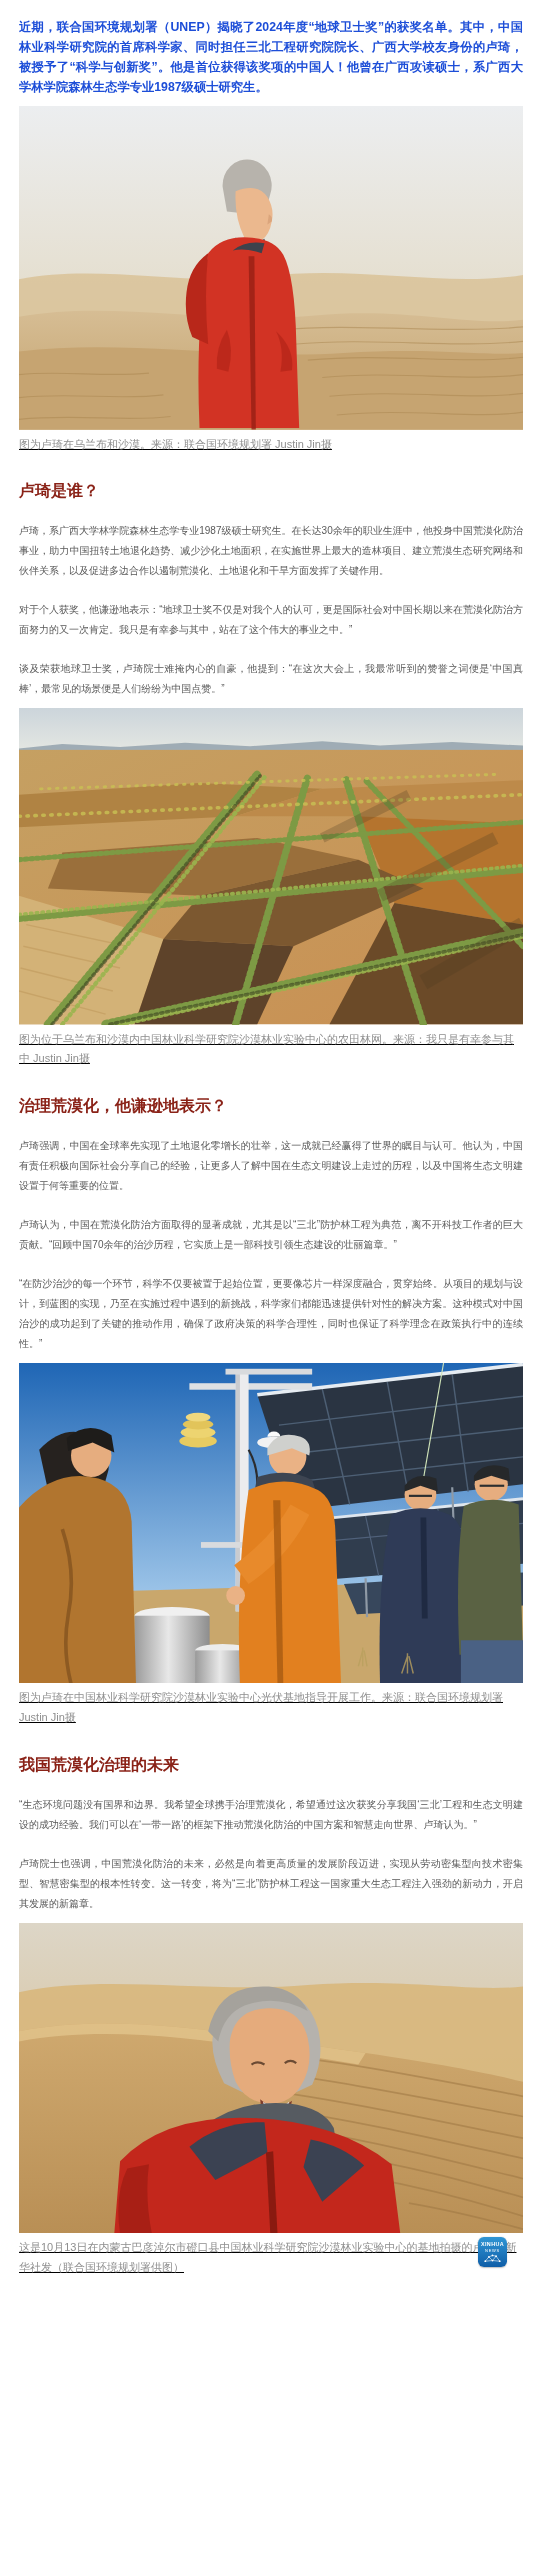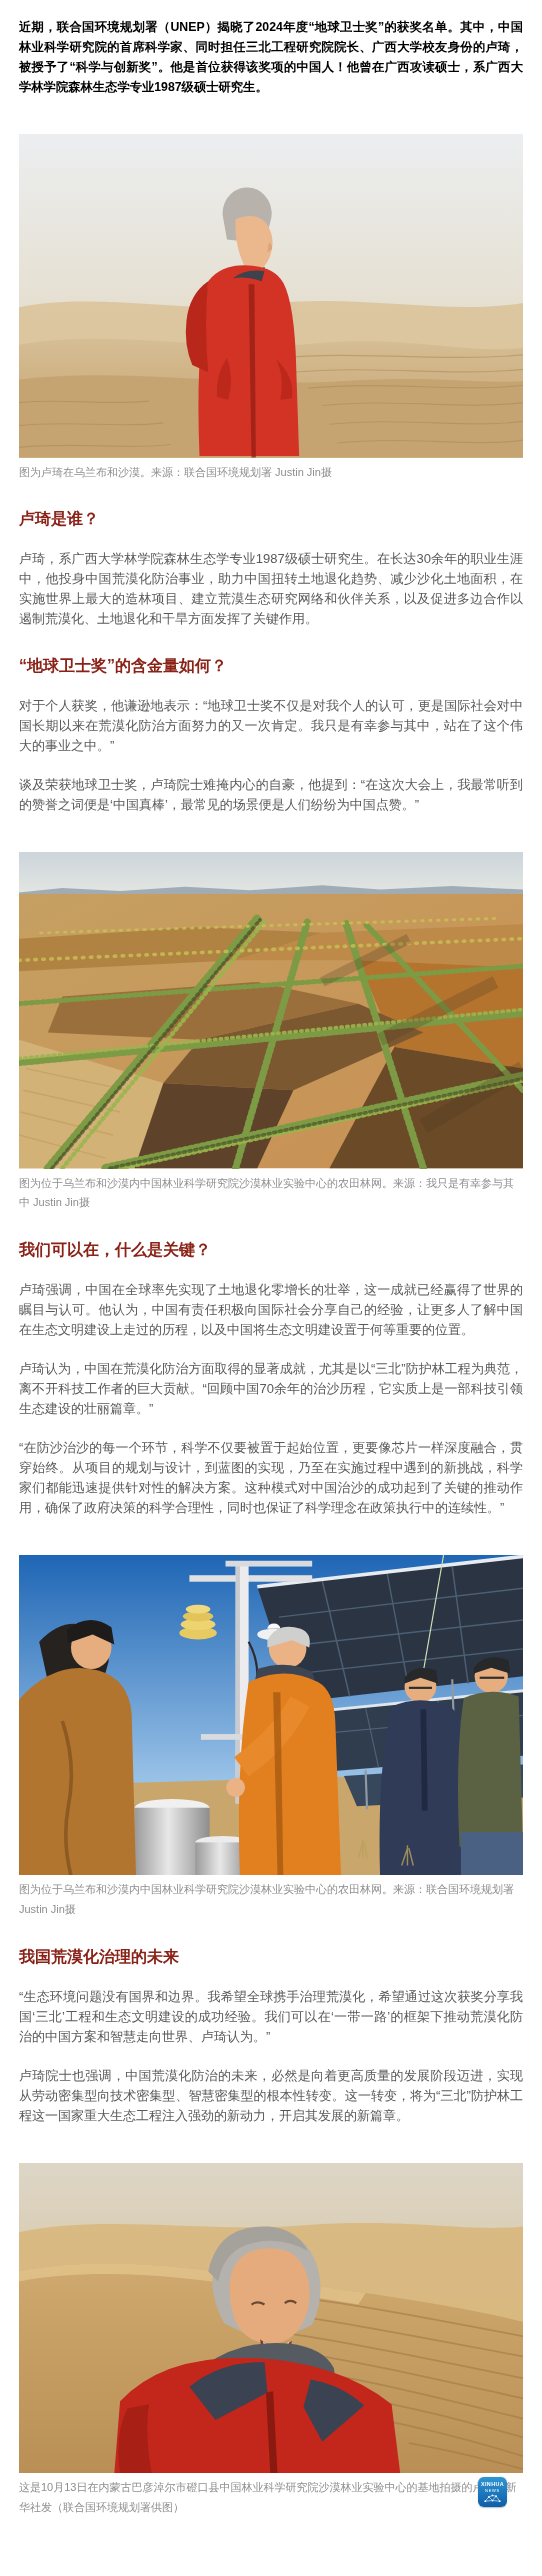--- a/index.html
+++ b/index.html
@@ -1,21 +1,21 @@
 <!DOCTYPE html>
 <html style="font-size:11.6px"><head>
 <meta charset="utf-8">
 <style>
   html,body{margin:0;padding:0;background:#ffffff;}
   body{width:542px;font-family:"Liberation Sans","DejaVu Sans",sans-serif;}
   .page{padding:17.4px 19px 22px;}
-  .intro{color:#000000;font-weight:700;font-size:12.3px;line-height:20px;margin:0;text-align:justify;}
+  .intro{color:#1d4ed8;font-weight:700;font-size:12.3px;line-height:20px;margin:0;text-align:justify;}
   h2.sec-heading{color:#8a2217;font-size:16px;line-height:22px;font-weight:700;margin:26px 0 0;}
-  p.body-p{color:#595959;font-size:13px;line-height:20px;margin:19px 0 0;text-align:justify;}
-  figure{margin:37px 0 0;position:relative;}
+  p.body-p{color:#595959;font-size:10px;line-height:20px;margin:19px 0 0;text-align:justify;}
+  figure{margin:9px 0 0;position:relative;text-decoration:underline;}
   figure svg.photo{display:block;width:100%;height:auto;}
   figcaption{color:#8e8e8e;font-size:11px;line-height:19.6px;margin-top:5px;text-align:left;}
   .xinhua-badge{position:absolute;right:16px;bottom:10px;width:29px;height:30px;border-radius:5.8px;
     background:linear-gradient(180deg,#2f95d4 0%,#0f5ea8 100%);color:#fff;text-align:center;
     display:flex;flex-direction:column;align-items:center;justify-content:center;gap:0.7px;
     box-shadow:0 0.7px 1.4px rgba(0,0,0,.25);}
   .xinhua-badge .l1{font-size:5.4px;font-weight:700;letter-spacing:0.4px;line-height:5.8px;}
   .xinhua-badge .l2{font-size:4px;letter-spacing:0.7px;line-height:4.3px;}
 </style>
 </head>
@@ -67,21 +67,20 @@
         <path d="M356,312 q12,24 6,56 l16,-2 q4,-30 -22,-54 Z" fill="#b8271a" opacity="0.85"></path>
         <path d="M296,200 q18,-14 44,-10 l-4,14 q-22,-8 -40,-4 Z" fill="#3d424c"></path>
       </g>
     </svg>
     <figcaption>图为卢琦在乌兰布和沙漠。来源：联合国环境规划署 Justin Jin摄</figcaption>
   </figure>
 
   <h2 class="sec-heading">卢琦是谁？</h2>
   <p class="body-p">卢琦，系广西大学林学院森林生态学专业1987级硕士研究生。在长达30余年的职业生涯中，他投身中国荒漠化防治事业，助力中国扭转土地退化趋势、减少沙化土地面积，在实施世界上最大的造林项目、建立荒漠生态研究网络和伙伴关系，以及促进多边合作以遏制荒漠化、土地退化和干旱方面发挥了关键作用。</p>
 
-  <h2 class="sec-heading">“地球卫士奖”的含金量如何？</h2>
   <p class="body-p">对于个人获奖，他谦逊地表示：“地球卫士奖不仅是对我个人的认可，更是国际社会对中国长期以来在荒漠化防治方面努力的又一次肯定。我只是有幸参与其中，站在了这个伟大的事业之中。”</p>
   <p class="body-p">谈及荣获地球卫士奖，卢琦院士难掩内心的自豪，他提到：“在这次大会上，我最常听到的赞誉之词便是‘中国真棒’，最常见的场景便是人们纷纷为中国点赞。”</p>
 
   <figure>
     <svg class="photo" viewBox="0 0 698 438" preserveAspectRatio="none">
       <defs>
         <linearGradient id="f2sky" x1="0" y1="0" x2="0" y2="1">
           <stop offset="0" stop-color="#ccd5db"></stop>
             <stop offset="1" stop-color="#e3e6e2"></stop>
         </linearGradient>
@@ -136,21 +135,21 @@
       <g stroke="#4a3a20" opacity="0.25">
         <line x1="420" y1="180" x2="540" y2="120" stroke-width="14"></line>
         <line x1="500" y1="260" x2="660" y2="180" stroke-width="18"></line>
         <line x1="560" y1="380" x2="698" y2="300" stroke-width="22"></line>
       </g>
     </svg>
     <figcaption>图为位于乌兰布和沙漠内中国林业科学研究院沙漠林业实验中心的农田林网。来源：我只是有幸参与其中 Justin Jin摄</figcaption>
   </figure>
 
 
-  <h2 class="sec-heading">我们可以在，什么是关键？</h2>
+  <h2 class="sec-heading">治理荒漠化，他谦逊地表示？</h2>
   <p class="body-p">卢琦强调，中国在全球率先实现了土地退化零增长的壮举，这一成就已经赢得了世界的瞩目与认可。他认为，中国有责任积极向国际社会分享自己的经验，让更多人了解中国在生态文明建设上走过的历程，以及中国将生态文明建设置于何等重要的位置。</p>
   <p class="body-p">卢琦认为，中国在荒漠化防治方面取得的显著成就，尤其是以“三北”防护林工程为典范，离不开科技工作者的巨大贡献。“回顾中国70余年的治沙历程，它实质上是一部科技引领生态建设的壮丽篇章。”</p>
   <p class="body-p">“在防沙治沙的每一个环节，科学不仅要被置于起始位置，更要像芯片一样深度融合，贯穿始终。从项目的规划与设计，到蓝图的实现，乃至在实施过程中遇到的新挑战，科学家们都能迅速提供针对性的解决方案。这种模式对中国治沙的成功起到了关键的推动作用，确保了政府决策的科学合理性，同时也保证了科学理念在政策执行中的连续性。”</p>
 
   <figure>
     <svg class="photo" viewBox="0 0 698 444" preserveAspectRatio="none">
       <defs>
         <linearGradient id="f3sky" x1="0" y1="0" x2="0" y2="1">
           <stop offset="0" stop-color="#1f66b5"></stop>
             <stop offset="1" stop-color="#9cc4e8"></stop>
@@ -230,21 +229,21 @@
         <path d="M630,156 q16,-22 48,-10 l2,18 -26,-8 -24,8 Z" fill="#26282a"></path>
         <line x1="638" y1="170" x2="672" y2="170" stroke="#2c2e30" stroke-width="3"></line>
         <path d="M616,198 q38,-16 76,-2 l6,208 -88,0 q-6,-130 6,-206 Z" fill="#5a6243"></path>
         <rect x="612" y="384" width="86" height="60" fill="#4a6184"></rect>
       </g>
       <g stroke="#b9a05e" stroke-width="2" opacity="0.8">
         <path d="M470,420 l6,-22 M476,420 l0,-26 M482,420 l-4,-22" fill="none"></path>
         <path d="M530,430 l8,-24 M538,430 l0,-28 M546,430 l-6,-24" fill="none"></path>
       </g>
     </svg>
-    <figcaption>图为位于乌兰布和沙漠内中国林业科学研究院沙漠林业实验中心的农田林网。来源：联合国环境规划署 Justin Jin摄</figcaption>
+    <figcaption>图为卢琦在中国林业科学研究院沙漠林业实验中心光伏基地指导开展工作。来源：联合国环境规划署 Justin Jin摄</figcaption>
   </figure>
 
   <h2 class="sec-heading">我国荒漠化治理的未来</h2>
   <p class="body-p">“生态环境问题没有国界和边界。我希望全球携手治理荒漠化，希望通过这次获奖分享我国‘三北’工程和生态文明建设的成功经验。我们可以在‘一带一路’的框架下推动荒漠化防治的中国方案和智慧走向世界、卢琦认为。”</p>
   <p class="body-p">卢琦院士也强调，中国荒漠化防治的未来，必然是向着更高质量的发展阶段迈进，实现从劳动密集型向技术密集型、智慧密集型的根本性转变。这一转变，将为“三北”防护林工程这一国家重大生态工程注入强劲的新动力，开启其发展的新篇章。</p>
 
   <figure>
     <svg class="photo" viewBox="0 0 698 430" preserveAspectRatio="none">
       <defs>
         <linearGradient id="f4sky" x1="0" y1="0" x2="0" y2="1">

